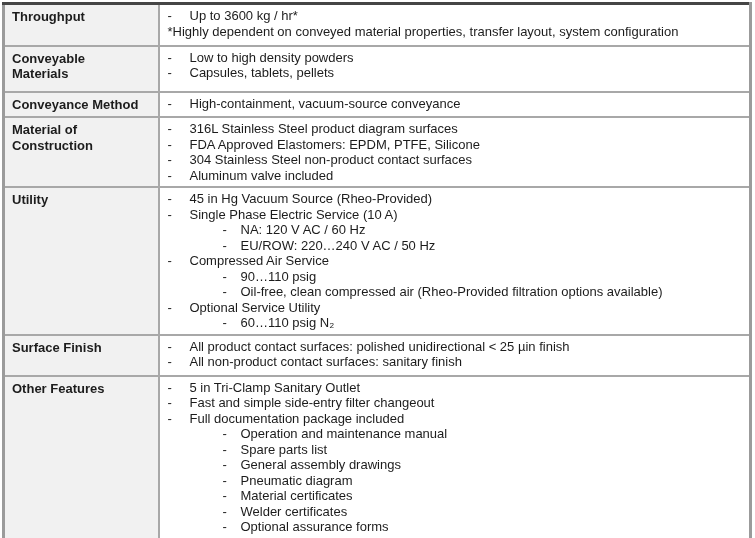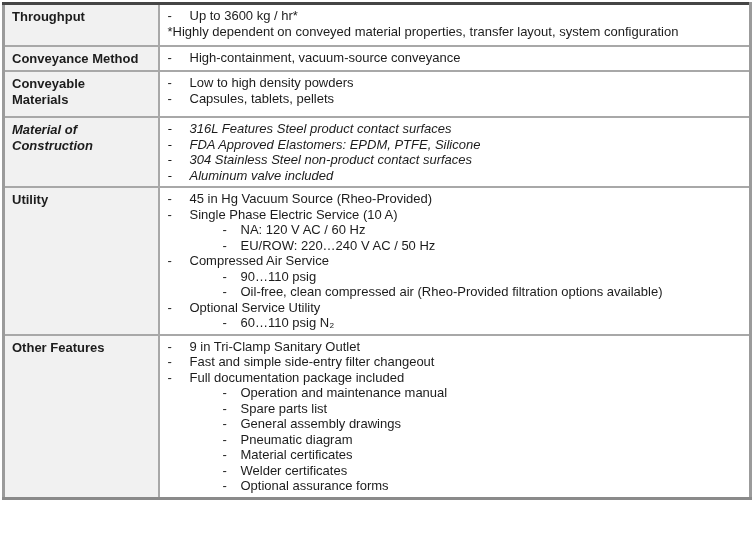--- a/index.html
+++ b/index.html
@@ -79,48 +79,48 @@
         <td>
           <div class="line lvl1">
             <span class="dash">-</span>
             <span class="txt">Up to 3600 kg / hr*</span>
           </div>
           <div class="line lvl0">
             <span class="txt">*Highly dependent on conveyed material properties, transfer layout, system configuration</span>
           </div>
         </td>
       </tr>
+      <tr style="height: 46px;">
+        <th>Conveyable Materials</th>
+        <td>
+          <div class="line lvl1">
+            <span class="dash">-</span>
+            <span class="txt">Low to high density powders</span>
+          </div>
+          <div class="line lvl1">
+            <span class="dash">-</span>
+            <span class="txt">Capsules, tablets, pellets</span>
+          </div>
+        </td>
+      </tr>
       <tr style="height: 25px;">
         <th>Conveyance Method</th>
         <td>
           <div class="line lvl1">
             <span class="dash">-</span>
             <span class="txt">High-containment, vacuum-source conveyance</span>
           </div>
         </td>
       </tr>
-      <tr style="height: 46px;">
-        <th>Conveyable Materials</th>
-        <td>
-          <div class="line lvl1">
-            <span class="dash">-</span>
-            <span class="txt">Low to high density powders</span>
-          </div>
-          <div class="line lvl1">
-            <span class="dash">-</span>
-            <span class="txt">Capsules, tablets, pellets</span>
-          </div>
-        </td>
-      </tr>
-      <tr style="height: 69px; font-style: italic;">
+      <tr style="height: 69px;">
         <th>Material of Construction</th>
         <td>
           <div class="line lvl1">
             <span class="dash">-</span>
-            <span class="txt">316L Features Steel product contact surfaces</span>
+            <span class="txt">316L Stainless Steel product diagram surfaces</span>
           </div>
           <div class="line lvl1">
             <span class="dash">-</span>
             <span class="txt">FDA Approved Elastomers: EPDM, PTFE, Silicone</span>
           </div>
           <div class="line lvl1">
             <span class="dash">-</span>
             <span class="txt">304 Stainless Steel non-product contact surfaces</span>
           </div>
           <div class="line lvl1">
@@ -163,26 +163,39 @@
           <div class="line lvl1">
             <span class="dash">-</span>
             <span class="txt">Optional Service Utility</span>
           </div>
           <div class="line lvl2">
             <span class="dash">-</span>
             <span class="txt">60…110 psig N₂</span>
           </div>
         </td>
       </tr>
+      <tr style="height: 41px;">
+        <th>Surface Finish</th>
+        <td>
+          <div class="line lvl1">
+            <span class="dash">-</span>
+            <span class="txt">All product contact surfaces: polished unidirectional &lt; 25 µin finish</span>
+          </div>
+          <div class="line lvl1">
+            <span class="dash">-</span>
+            <span class="txt">All non-product contact surfaces: sanitary finish</span>
+          </div>
+        </td>
+      </tr>
       <tr style="height: 163px;">
         <th>Other Features</th>
         <td>
           <div class="line lvl1">
             <span class="dash">-</span>
-            <span class="txt">9 in Tri-Clamp Sanitary Outlet</span>
+            <span class="txt">5 in Tri-Clamp Sanitary Outlet</span>
           </div>
           <div class="line lvl1">
             <span class="dash">-</span>
             <span class="txt">Fast and simple side-entry filter changeout</span>
           </div>
           <div class="line lvl1">
             <span class="dash">-</span>
             <span class="txt">Full documentation package included</span>
           </div>
           <div class="line lvl2">

